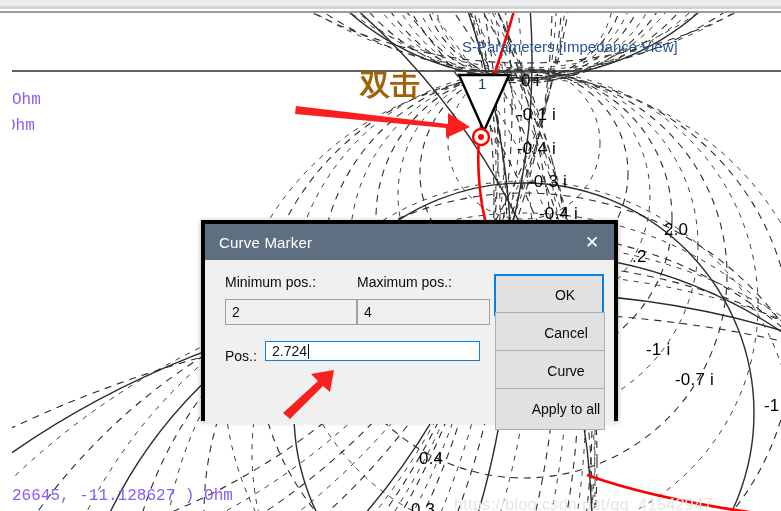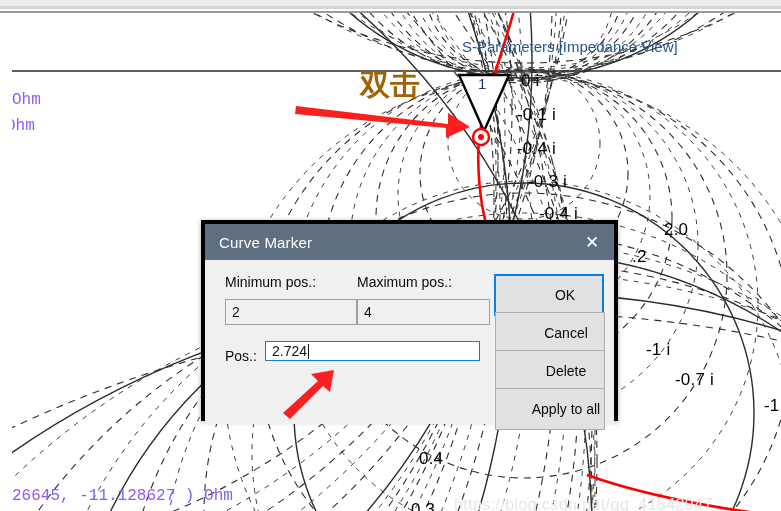--- a/index.html
+++ b/index.html
@@ -368,21 +368,21 @@
       <div class="txtbox readonly" style="left:152px; top:39px; width:133px; height:26px;">4</div>
 
       <div class="fld-label" style="left:20px; top:88px;">Pos.:</div>
       <div class="txtbox focused" style="left:60px; top:81px; width:215px; height:20px;">
         <span>2.724</span>
           <span class="caret"></span>
       </div>
 
       <div class="dlg-btn primary" style="left:289px; top:14px;">OK</div>
       <div class="dlg-btn" style="left:290px; top:52px;">Cancel</div>
-      <div class="dlg-btn" style="left:290px; top:90px;">Delete</div>
+      <div class="dlg-btn" style="left:290px; top:90px;">Curve</div>
       <div class="dlg-btn" style="left:290px; top:128px;">Apply to all</div>
     </div>
   </div>
 
   <svg class="arrow-layer" width="781" height="511" viewBox="0 0 781 511">
 
     <g>
       <path d="M 296 106 L 448 124 L 448 113 L 470 127 L 446 138 L 446 128 L 295 114 Z" fill="#fa2020"></path>
     </g>
 

